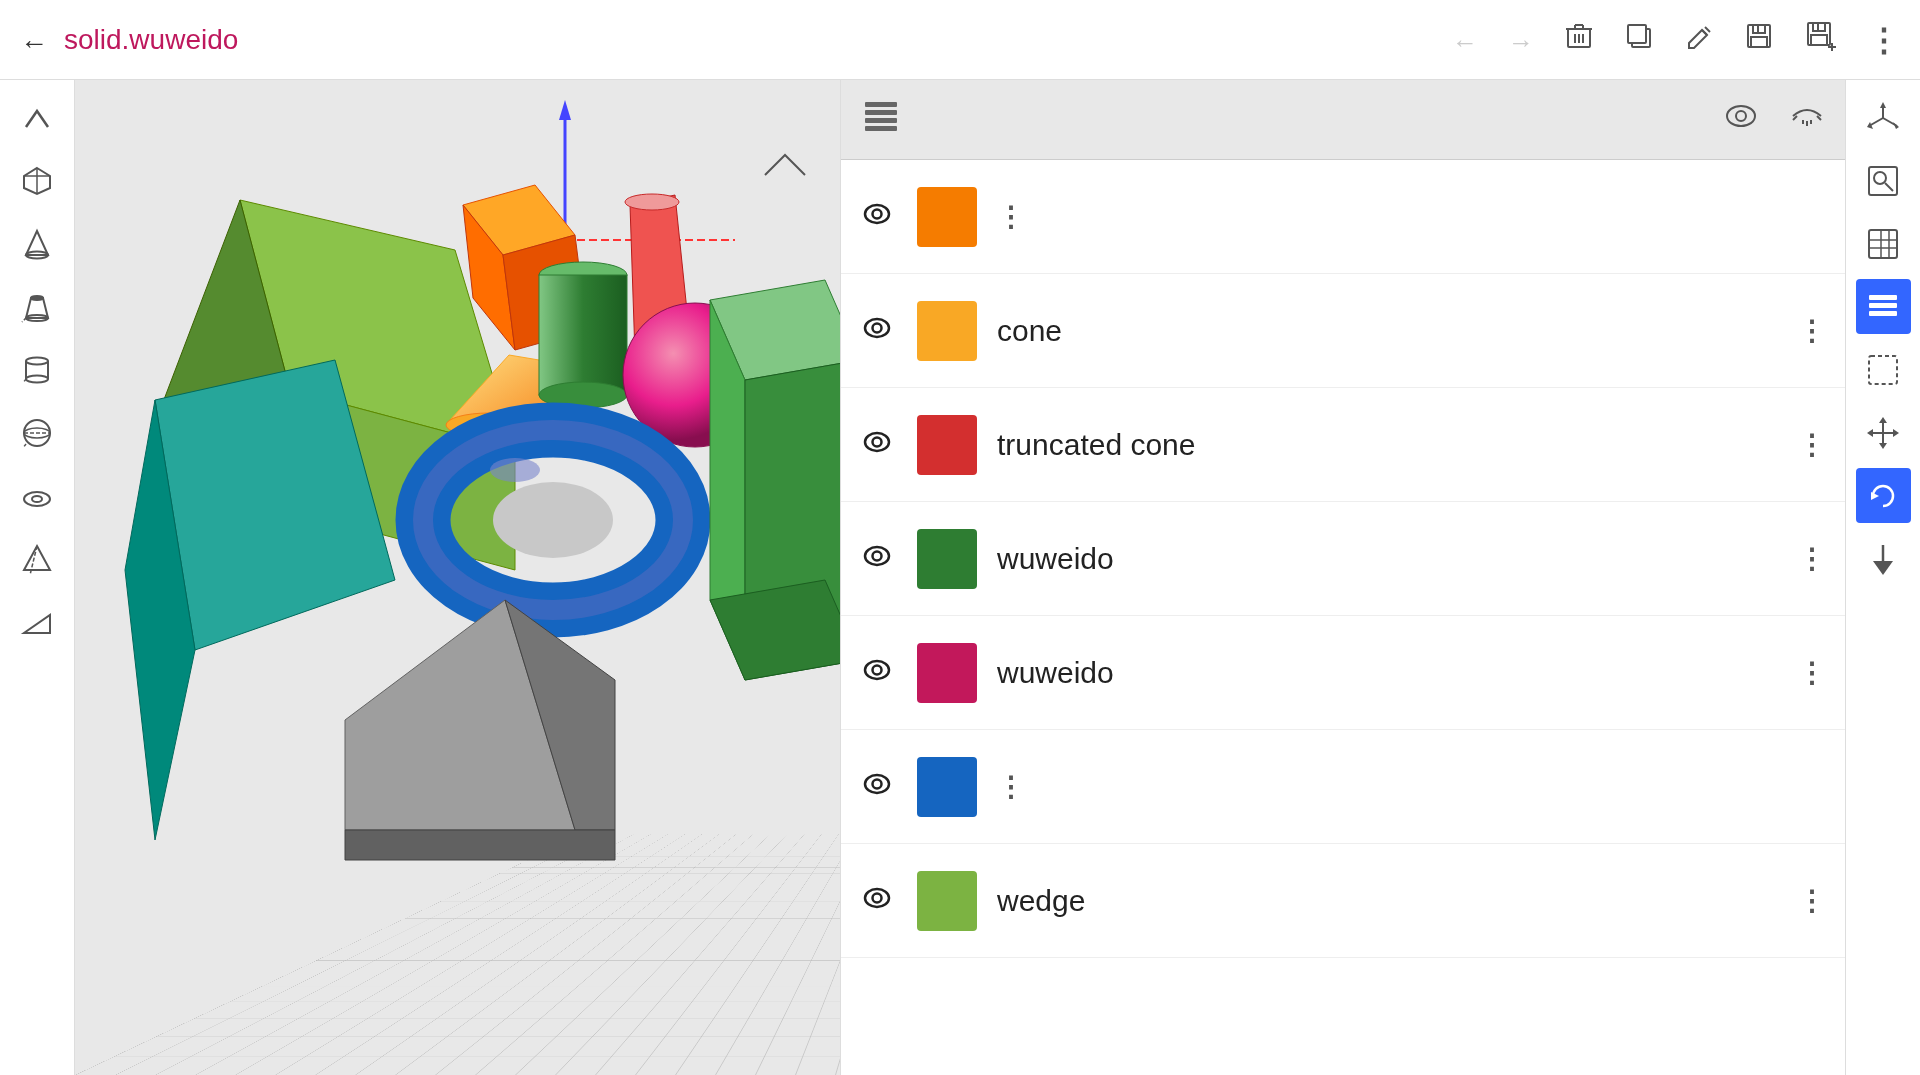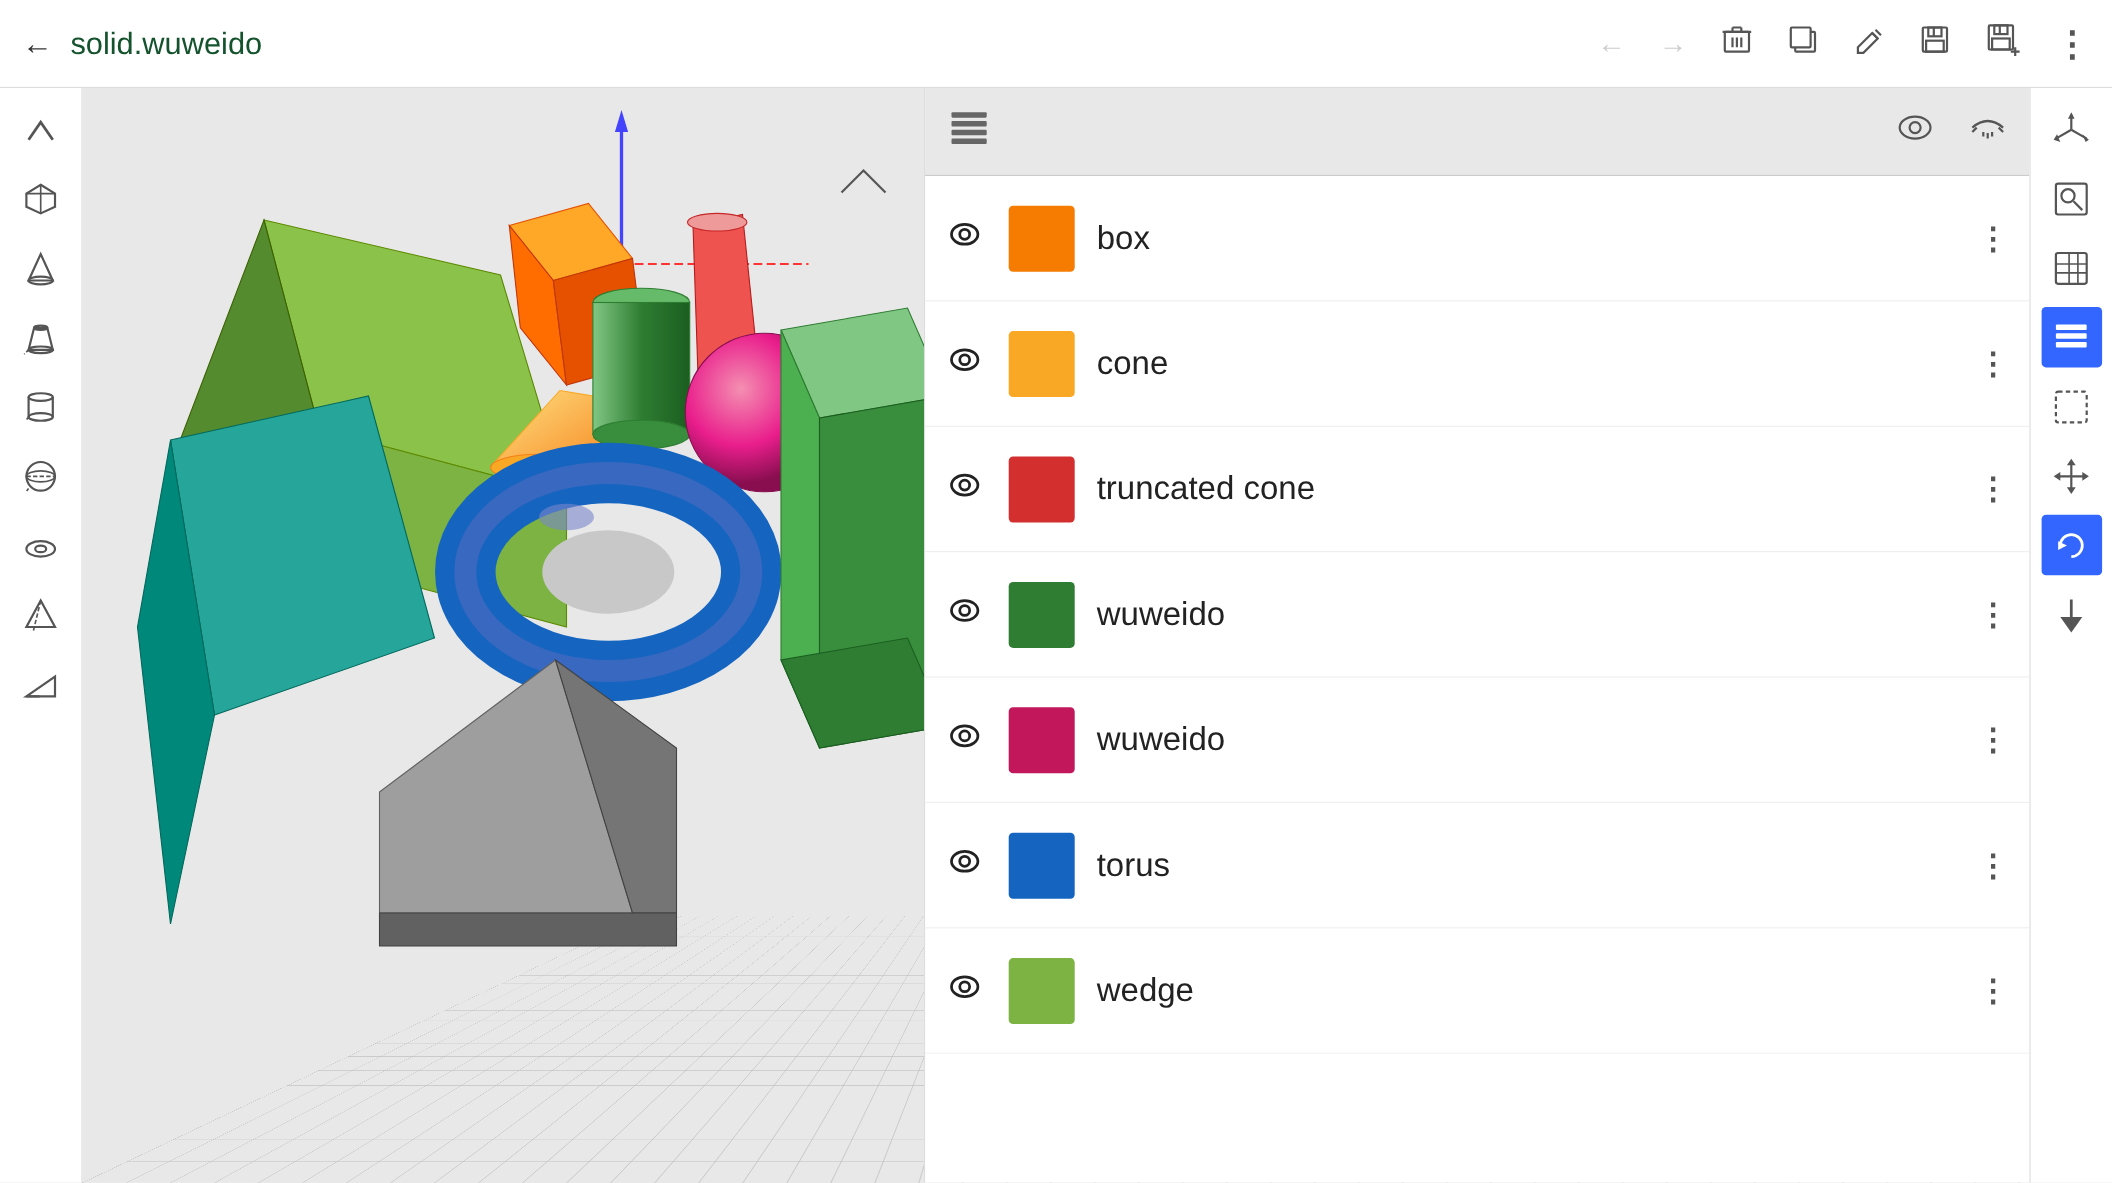--- a/index.html
+++ b/index.html
@@ -32,21 +32,21 @@
       gap: 28px;
       padding-right: 20px;
     }
     .header-icon {
       font-size: 28px;
       color: #333;
       cursor: pointer;
     }
     .header-title {
       font-size: 28px;
-      color: #14532d;
+      color: #be185d;
       font-weight: 400;
     }
     .nav-group {
       display: flex;
       align-items: center;
       gap: 30px;
     }
     .nav-icon {
       font-size: 26px;
       color: #555;
@@ -505,21 +505,20 @@
   <div id="layer-list">
 
     <div class="layer-item">
       <span class="layer-eye">
         <svg width="32" height="32" viewBox="0 0 32 32" fill="none">
           <ellipse cx="16" cy="16" rx="12" ry="9" stroke="#222" stroke-width="2.5" fill="none"></ellipse>
           <circle cx="16" cy="16" r="4.5" stroke="#222" stroke-width="2.5" fill="none"></circle>
         </svg>
       </span>
       <div class="layer-color" style="background:#f57c00;"></div>
-      <span class="layer-name">box</span>
       <span class="layer-menu">⋮</span>
     </div>
 
     <div class="layer-item">
       <span class="layer-eye">
         <svg width="32" height="32" viewBox="0 0 32 32" fill="none">
           <ellipse cx="16" cy="16" rx="12" ry="9" stroke="#222" stroke-width="2.5" fill="none"></ellipse>
           <circle cx="16" cy="16" r="4.5" stroke="#222" stroke-width="2.5" fill="none"></circle>
         </svg>
       </span>
@@ -565,21 +564,20 @@
     </div>
 
     <div class="layer-item">
       <span class="layer-eye">
         <svg width="32" height="32" viewBox="0 0 32 32" fill="none">
           <ellipse cx="16" cy="16" rx="12" ry="9" stroke="#222" stroke-width="2.5" fill="none"></ellipse>
           <circle cx="16" cy="16" r="4.5" stroke="#222" stroke-width="2.5" fill="none"></circle>
         </svg>
       </span>
       <div class="layer-color" style="background:#1565c0;"></div>
-      <span class="layer-name">torus</span>
       <span class="layer-menu">⋮</span>
     </div>
 
     <div class="layer-item">
       <span class="layer-eye">
         <svg width="32" height="32" viewBox="0 0 32 32" fill="none">
           <ellipse cx="16" cy="16" rx="12" ry="9" stroke="#222" stroke-width="2.5" fill="none"></ellipse>
           <circle cx="16" cy="16" r="4.5" stroke="#222" stroke-width="2.5" fill="none"></circle>
         </svg>
       </span>

